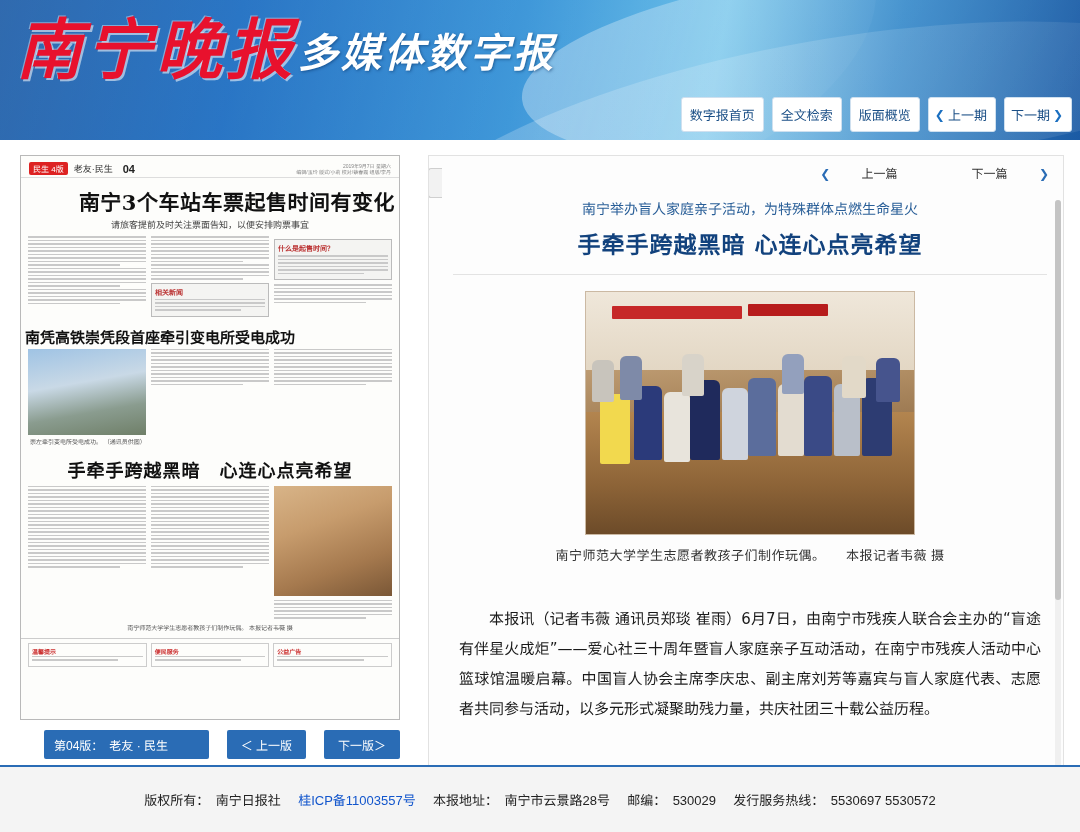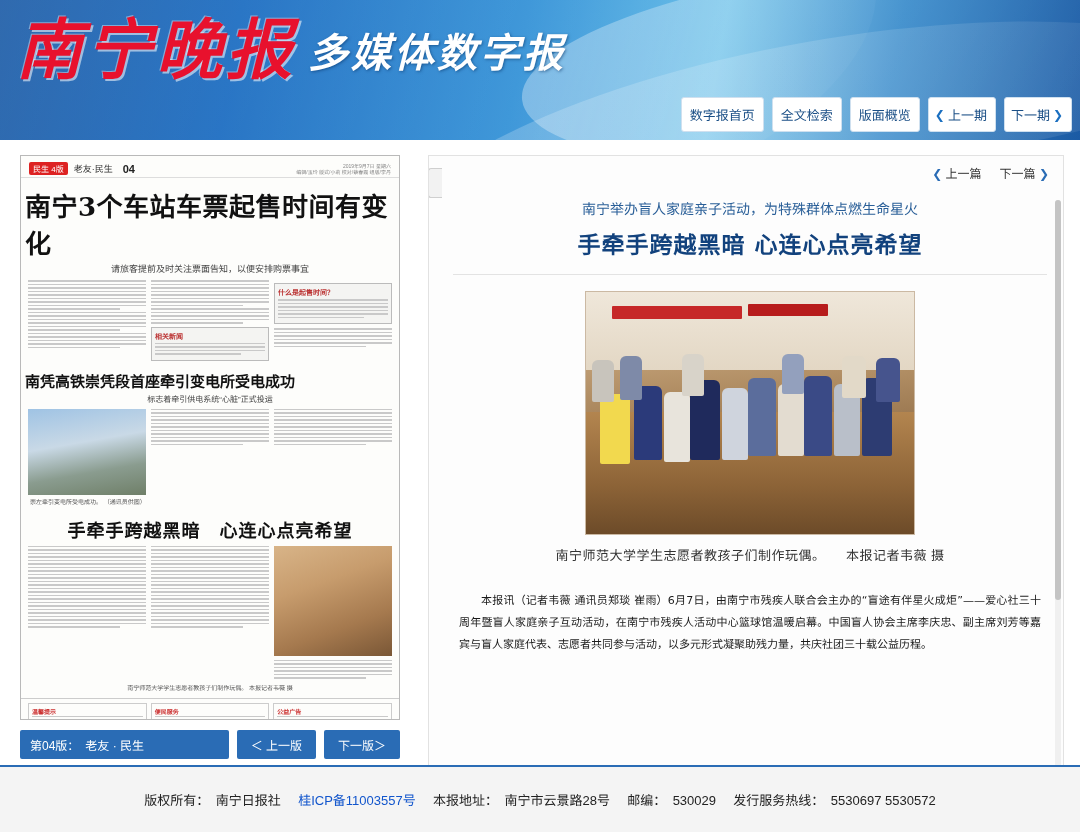--- a/index.html
+++ b/index.html
@@ -44,21 +44,21 @@
     border-radius: 50%;
     background: linear-gradient(120deg, rgba(255,255,255,0.35), rgba(255,255,255,0.0));
     transform: rotate(-6deg);
     pointer-events: none;
   }
   .masthead {
     position: absolute;
     left: 16px; top: 14px;
     display: flex;
     align-items: flex-end;
-    gap: 12px;
+    gap: 2px;
   }
   .masthead .logo-cn {
     font-family: "DejaVu Serif", "Liberation Serif", serif;
     font-size: 66px;
     font-weight: 700;
     color: #e8112d;
     letter-spacing: 4px;
     text-shadow: 2px 2px 0 rgba(255,255,255,0.55), -1px -1px 0 rgba(255,255,255,0.4);
     line-height: 1.1;
     font-style: italic;
@@ -130,22 +130,22 @@
     padding: 6px 8px 2px 8px;
     border-bottom: 1px solid #ddd;
   }
   .pt-badge {
     background: #d22; color: #fff; font-size: 8px; padding: 1px 4px; border-radius: 2px;
   }
   .pt-headtext { font-size: 9px; color: #333; }
   .pt-headnum { font-size: 11px; color: #222; font-weight: bold; margin-left: 4px; text-align: right;}
   .pt-meta { font-size: 5px; color: #888; margin-left: auto; line-height: 1.2; text-align: right;}
   .pt-title1 {
-    text-align: left; font-family: "DejaVu Serif","Liberation Serif",serif;
-    font-weight: bold; font-size: 26px; color: #111; margin: 8px 4px 2px 4px;
+    text-align: right; font-family: "DejaVu Serif","Liberation Serif",serif;
+    font-weight: bold; font-size: 21px; color: #111; margin: 8px 4px 2px 4px;
     letter-spacing: 0.5px;
   }
   .pt-sub1 { text-align: center; font-size: 9px; color: #444; margin-bottom: 5px; }
   .pt-cols {
     display: grid; grid-template-columns: 1fr 1fr 1fr; gap: 5px; padding: 0 7px;
   }
   .pt-grey-lines { line-height: 2.6px; }
   .pt-line {
     height: 1.5px; background: #c9c9c9; margin-bottom: 2px;
   }
@@ -175,21 +175,21 @@
   }
   .pt-footer {
     display: grid; grid-template-columns: 1fr 1fr 1fr; gap: 4px;
     padding: 4px 7px; border-top: 1px solid #ccc; margin-top: 4px;
   }
   .pt-fbox { border: 1px solid #ccc; padding: 3px; }
   .pt-fbox-t { font-size: 6px; color: #c33; font-weight: bold; }
 
   .left-controls {
     margin-top: 10px;
-    display: flex; align-items: center; gap: 8px;
+    display: flex; align-items: center; gap: 18px; margin-left: 24px;
   }
   .page-label {
     background: #2a6cb5; color: #fff; font-size: 12px;
     padding: 6px 10px; border-radius: 2px; flex: 1;
   }
   .pg-btn {
     background: #2a6cb5; color: #fff; font-size: 12px;
     padding: 6px 14px; border-radius: 2px; border: none; cursor: pointer;
   }
 
@@ -203,21 +203,21 @@
     position: relative;
     width: 636px; height: 700px;
     background: #fdfdfd;
     border: 1px solid #e2e2e2;
     overflow: hidden;
   }
   .art-nav {
     position: absolute; right: 14px; top: 8px;
     display: flex; gap: 18px; font-size: 12px; color: #333;
   }
-  .art-nav span { cursor: pointer; }
+  .art-nav span { cursor: pointer; margin-left: 28px; }
   .art-nav .chev { color: #2a6cb5; }
   .tab-notch {
     position: absolute; left: -1px; top: 12px;
     width: 14px; height: 30px;
     border-left: 1px solid #cfcfcf;
     border-top: 1px solid #cfcfcf;
     border-bottom: 1px solid #cfcfcf;
     border-radius: 3px 0 0 3px;
     background: #f2f2f2;
   }
@@ -264,22 +264,22 @@
     position: absolute; left: 0; top: 62px; width: 100%; height: 110px;
   }
   .art-photo .p {
     position: absolute; border-radius: 6px 6px 2px 2px;
   }
   .art-cap {
     text-align: center; font-size: 13px; color: #333;
     margin-top: 10px; letter-spacing: 0.5px;
   }
   .art-body {
-    margin-top: 26px;
-    font-size: 11px; color: #1a1a1a;
+    margin-top: 40px;
+    font-size: 15px; color: #1a1a1a;
     line-height: 2;
     text-align: justify;
     text-indent: 2em;
     padding: 0 6px;
     font-family: "DejaVu Sans","Liberation Sans",sans-serif;
   }
   .scrollbar-track {
     position: absolute; right: 2px; top: 44px; width: 6px; bottom: 4px;
     background: #f0f0f0; border-radius: 3px;
   }
@@ -413,21 +413,20 @@
               <div class="pt-line"></div>
               <div class="pt-line"></div>
             <div class="pt-line"></div>
               <div class="pt-line"></div>
               <div class="pt-line short"></div>
           </div>
         </div>
       </div>
 
       <div class="pt-title2">南凭高铁崇凭段首座牵引变电所受电成功</div>
-      <div class="pt-sub2">标志着牵引供电系统“心脏”正式投运</div>
 
       <div class="pt-cols">
         <div>
           <div class="pt-photo"></div>
           <div class="pt-cap">崇左牵引变电所受电成功。 （通讯员供图）</div>
         </div>
         <div>
           <div class="pt-grey-lines">
             <div class="pt-line"></div>
               <div class="pt-line"></div>

